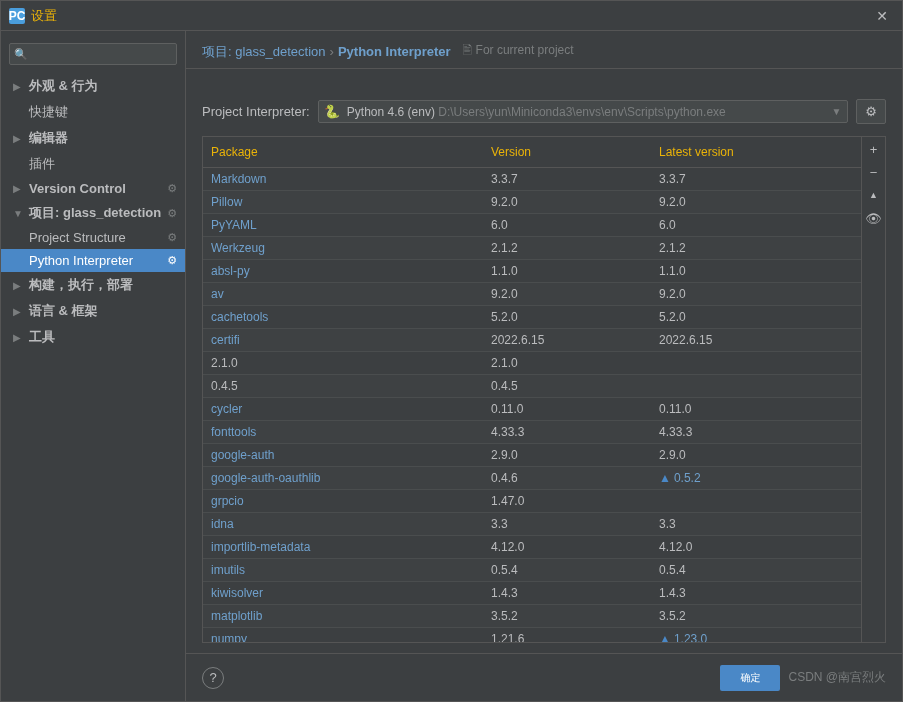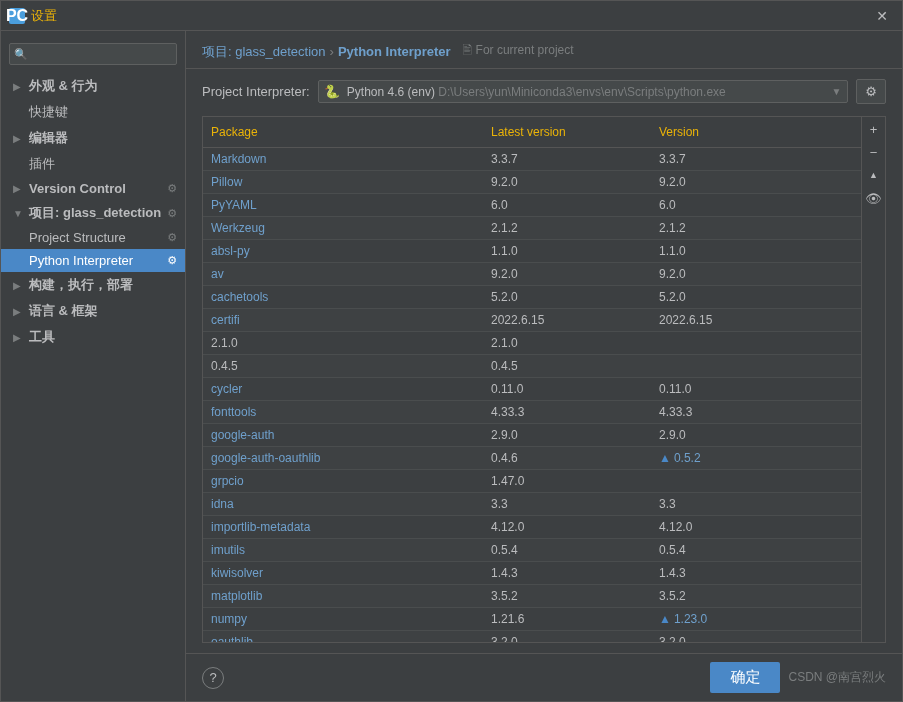--- a/index.html
+++ b/index.html
@@ -35,21 +35,21 @@
       gap: 6px;
     }
     .title-bar-icon {
       width: 16px;
       height: 16px;
       background: #4a9edd;
       border-radius: 2px;
       display: flex;
       align-items: center;
       justify-content: center;
-      font-size: 16px;
+      font-size: 12px;
       color: white;
       font-weight: bold;
     }
     .title-bar-text {
       color: #eab308;
       font-size: 13px;
       text-align: right;
     }
     .title-bar-close {
       color: #bbbcbe;
@@ -158,20 +158,21 @@
       padding: 10px 16px;
       overflow: hidden;
       display: flex;
       flex-direction: column;
     }
     .interpreter-row {
       display: flex;
       align-items: center;
       gap: 8px;
       margin-bottom: 12px;
+      margin-top: 20px;
     }
     .interpreter-label {
       color: #bbbcbe;
       font-size: 13px;
       white-space: nowrap;
     }
     .interpreter-select {
       flex: 1;
       background: #45494a;
       border: 1px solid #5e6060;
@@ -276,21 +277,21 @@
       align-items: center;
       gap: 8px;
     }
     .btn-ok {
       background: #4a88c7;
       border: none;
       color: white;
       padding: 6px 20px;
       cursor: pointer;
       border-radius: 2px;
-      font-size: 15px;
+      font-size: 10px;
       text-align: center;
     }
     .watermark {
       color: #7a7d7e;
       font-size: 12px;
     }
     .table-wrapper {
       position: relative;
       flex: 1;
       display: flex;
@@ -419,22 +420,22 @@
             </span>
             <span class="dropdown-arrow">▼</span>
           </div>
           <button class="gear-btn">⚙</button>
         </div>
 
         <div class="table-wrapper">
           <div class="table-inner">
             <div class="table-header">
               <div class="table-header-cell">Package</div>
+              <div class="table-header-cell">Version</div>
               <div class="table-header-cell">Latest version</div>
-              <div class="table-header-cell">Version</div>
             </div>
             <div class="table-body" id="table-body">
             <div class="table-row">
                   <div class="table-cell package-name">Markdown</div>
                   <div class="table-cell version">3.3.7</div>
                   <div class="table-cell latest">3.3.7</div>
                 </div>
                 <div class="table-row">
                   <div class="table-cell package-name">Pillow</div>
                   <div class="table-cell version">9.2.0</div>

